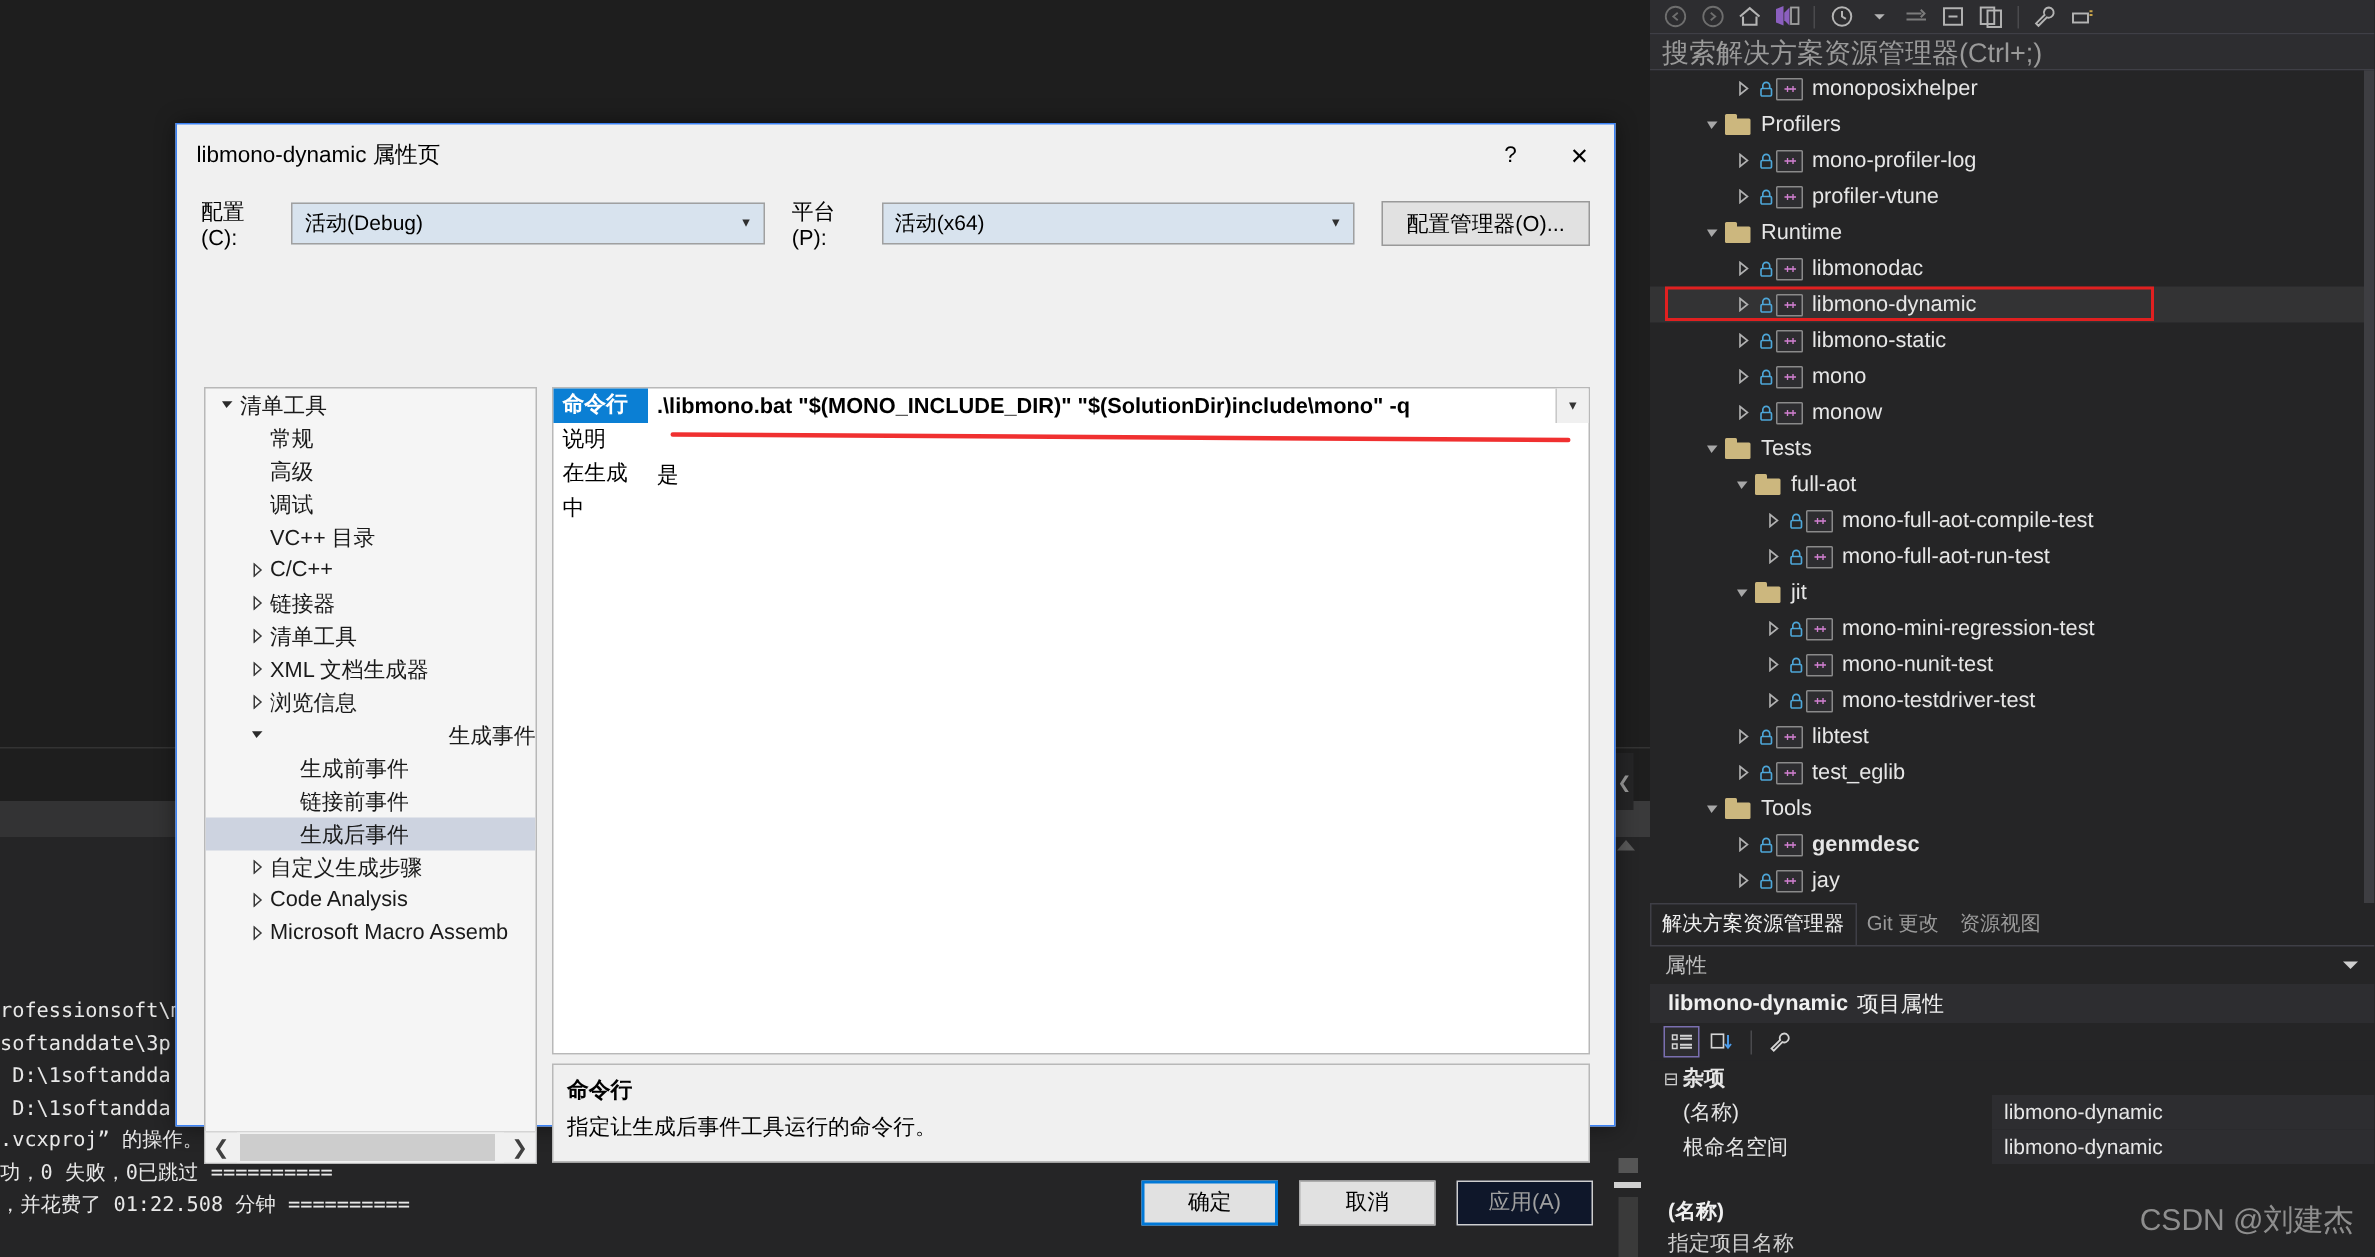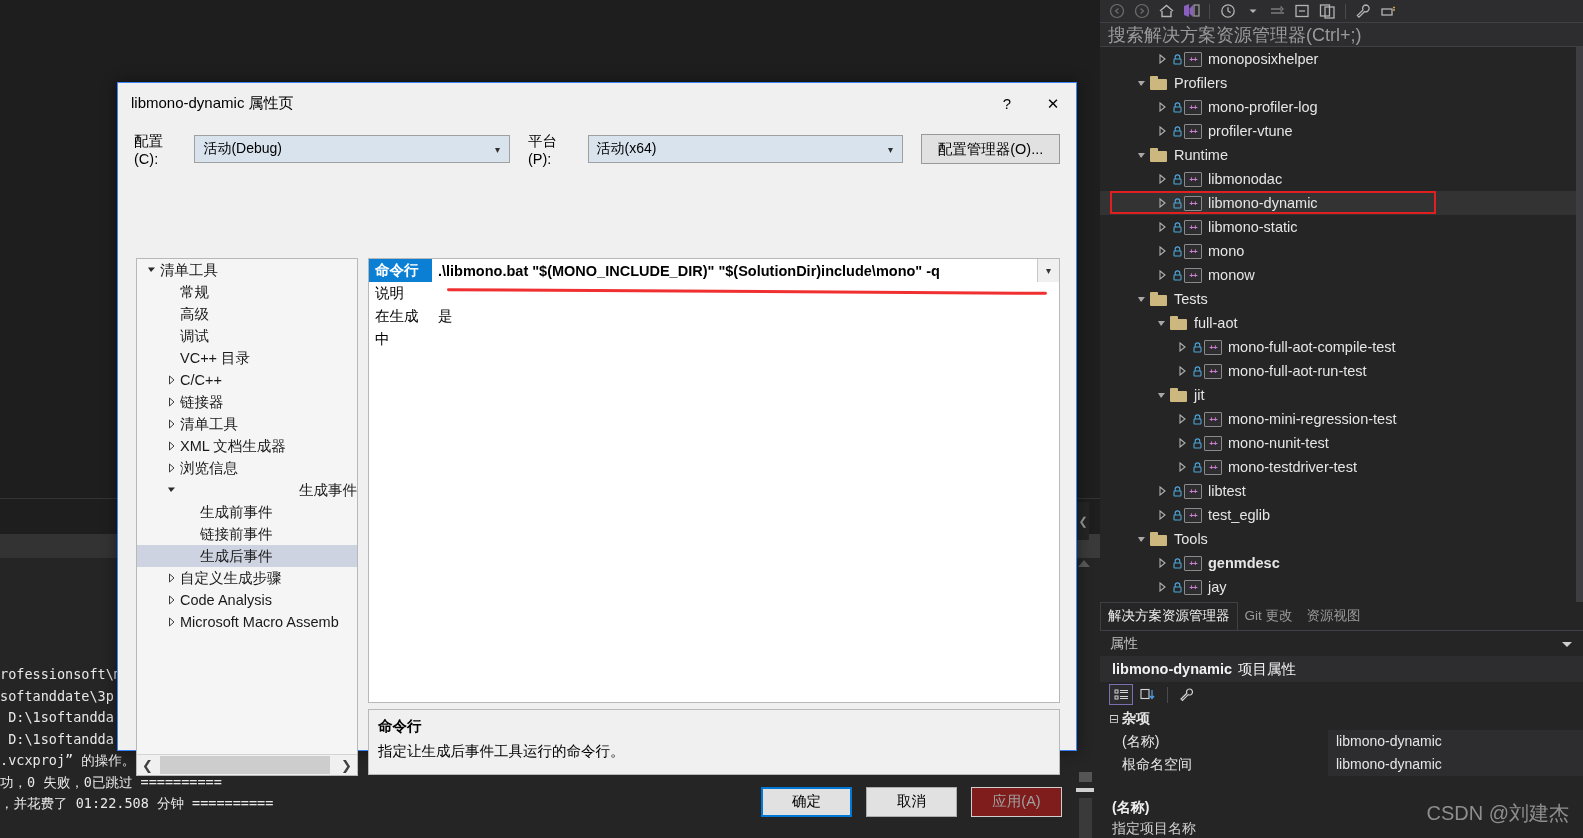--- a/index.html
+++ b/index.html
@@ -138,21 +138,21 @@
              transform: rotate(0.35deg); }
 
   .desc-pane { position:absolute; left:250px; top:456px; width:692px; height:66px; background:#f0f0f0; border:1px solid #b8b8b8; padding:7px 9px; }
   .desc-pane .h { font-size:14.5px; font-weight:bold; color:#000; }
   .desc-pane .b { font-size:14.5px; color:#000; margin-top:6px; }
 
   .dlg-footer { position:absolute; left:0; top:696px; width:960px; height:45px; display:flex; align-items:center; justify-content:flex-end; padding-right:16px; gap:14px; }
   .fbtn { width:91px; height:30px; background:#e1e1e1; border:1px solid #adadad; font-size:14.5px; color:#000;
           display:flex; align-items:center; justify-content:center; }
   .fbtn.primary { border:2px solid #0078d7; background:#e1e1e1; }
-  .fbtn.disabled { color:#a0a0a0; background:#7f1d1d; border:1px solid #cfcfcf; }
+  .fbtn.disabled { color:#a0a0a0; background:#0f172a; border:1px solid #cfcfcf; }
 </style>
 </head>
 <body>
 
 <div id="root">
 
   <div class="ide-bg"></div>
   <div class="editor-dark-strip"></div>
   <div class="panel-row-a"></div>
   <div class="panel-row-b"></div>

